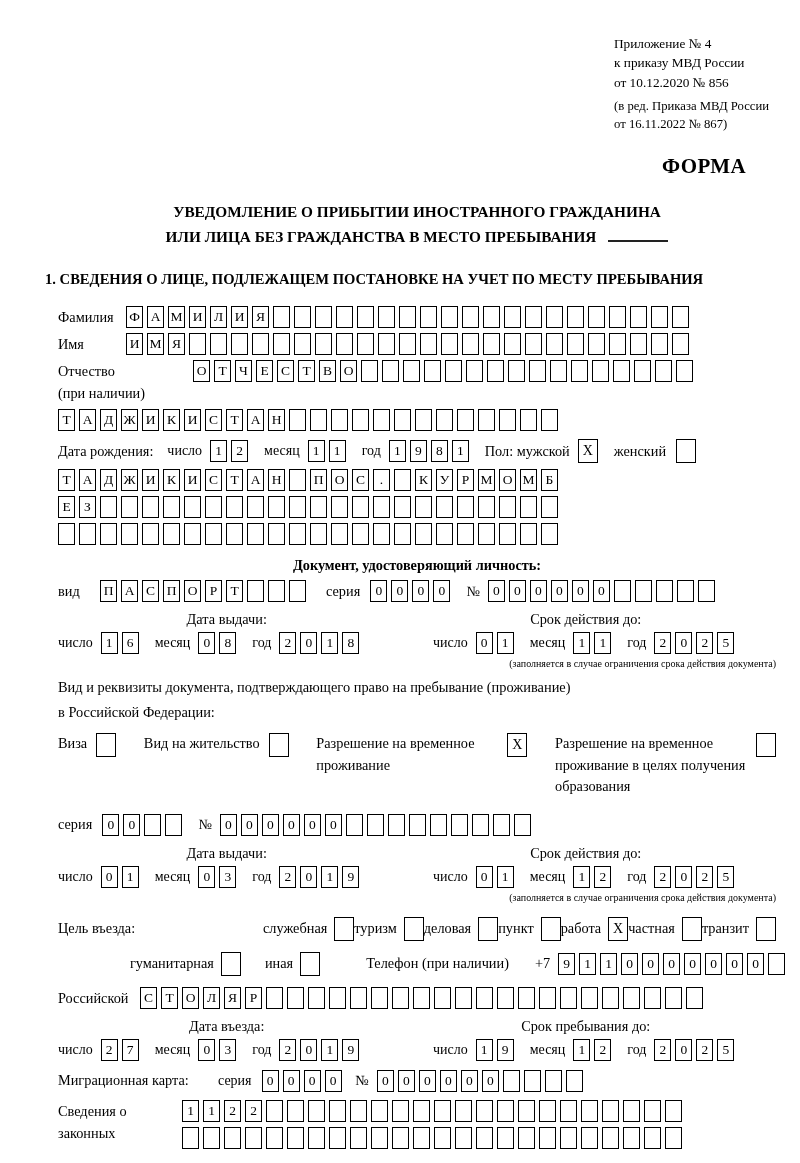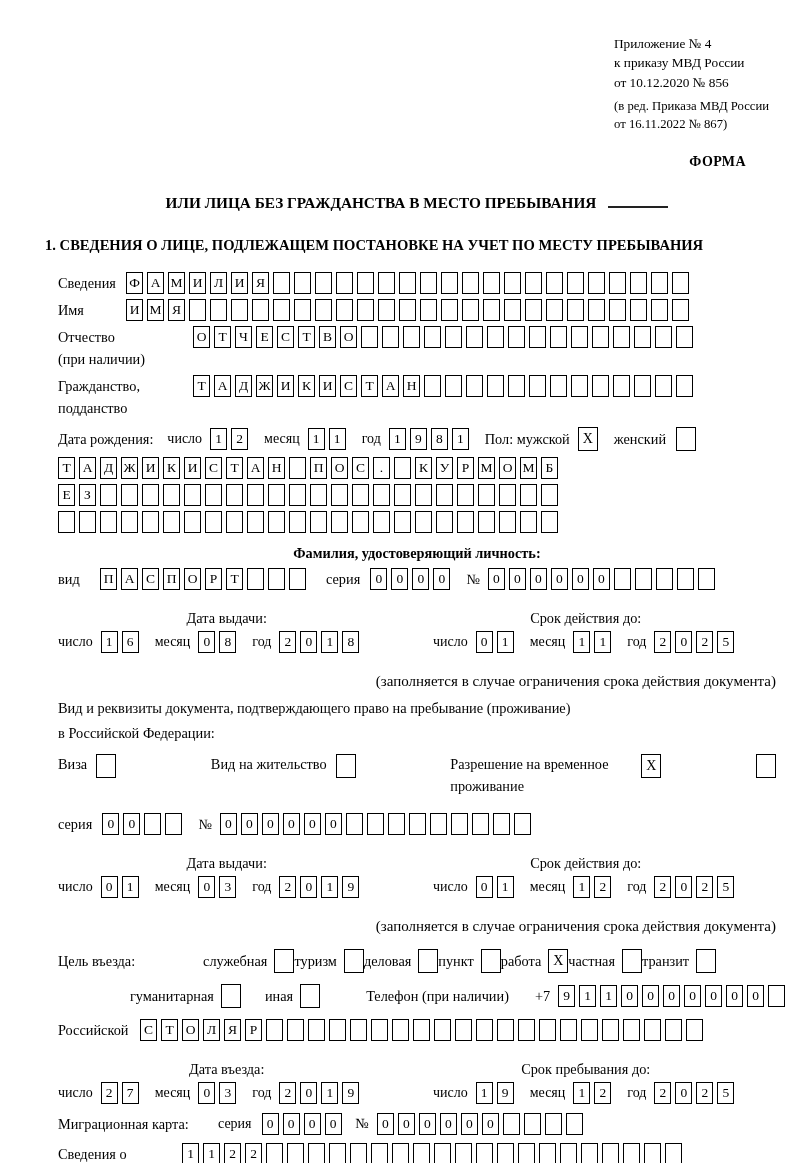--- a/index.html
+++ b/index.html
@@ -2,63 +2,63 @@
 <html><head>
 <meta charset="utf-8">
 <style>
   * { box-sizing: border-box; margin: 0; padding: 0; }
   html,body { width: 800px; height: 1163px; }
   body { background:#fff; color:#000; font-family:"Liberation Serif","DejaVu Serif",serif; font-size:14px; overflow:hidden; }
   .page { padding: 34px 24px 0 58px; }
 
   .annex { margin-left: 556px; width: 205px; font-size: 13.3px; line-height: 1.45; }
   .annex-note { margin-top: 5px; font-size: 12.7px; line-height: 1.45; }
-  .forma { text-align: right; padding-right: 30px; font-weight: 700; font-size: 14px; margin-top: 20px; letter-spacing: .4px; }
+  .forma { text-align: right; padding-right: 30px; font-weight: 700; font-size: 21px; margin-top: 20px; letter-spacing: .4px; }
   .title { margin-top: 20px; text-align: center; font-weight: 700; font-size: 15.3px; line-height: 1.65; }
   .blank { display: inline-block; width: 60px; height: 13px; border-bottom: 2.2px solid #222; margin-left: 12px; }
   .sec1 { margin: 22px 0 18px -13px; font-weight: 700; font-size: 14.6px; white-space: nowrap; }
 
   .row { display: flex; align-items: flex-start; margin-bottom: 5px; }
   .lbl { font-size: 14.3px; line-height: 22px; }
   .lblcol { flex: 0 0 auto; }
   .w68 { width: 68px; } .w135 { width: 135px; } .w124 { width: 124px; }
   .cells { display: flex; flex-wrap: nowrap; }
   .cell { flex: 0 0 auto; width: 17px; height: 22px; border: 1.6px solid #000; margin-right: 4px;
           display: flex; align-items: center; justify-content: center; font-size: 13.5px; }
   .cellrows .cells { margin-bottom: 5px; }
   .cbox { display: inline-flex; flex: 0 0 auto; width: 20px; height: 24px; border: 1.6px solid #000;
           align-items: center; justify-content: center; font-size: 14px; }
 
   .bdrow { display: flex; align-items: center; margin-top: 8px; margin-bottom: 6px; }
   .bdrow .dl { margin: 0 8px 0 0; }
   .bdrow .grp { display: flex; align-items: center; margin-right: 12px; }
 
-  .dates { display: flex; margin-top: 20px; }
+  .dates { display: flex; margin-top: 9px; }
   .dg-left { width: 47%; } .dg-right { width: 53%; }
   .dtitle { text-align: center; font-size: 14.3px; margin-bottom: 4px; }
   .dline { display: flex; align-items: center; }
   .dline .dl { margin-right: 8px; }
   .dline .grp { display: flex; align-items: center; margin-right: 12px; }
-  .note-right { text-align: right; font-size: 15px; margin-top: 20px; }
+  .note-right { text-align: right; font-size: 10px; margin-top: 4px; }
 
   .dochead { text-align: center; font-weight: 700; font-size: 14.3px; margin: 7px 0 6px; }
   .resline { font-size: 14.4px; line-height: 1.75; margin-top: 6px; }
   .opts { display: flex; justify-content: space-between; align-items: flex-start; margin-top: 8px; }
   .opt { display: flex; align-items: flex-start; }
   .opt .olabel { font-size: 14.3px; line-height: 1.5; margin-right: 9px; }
   .opt .center { }
   .ow185 { width: 182px; } .ow195 { width: 192px; }
 
   .serrow { display: flex; align-items: center; margin-top: 16px; }
   .serrow .slbl { margin-right: 10px; font-size: 14.3px; }
   .serrow .num { margin: 0 8px 0 12px; font-size: 14.3px; }
 
   .purpose1 { display: flex; align-items: center; margin-top: 14px; }
   .purpose1 .plabel { margin-right: 8px; font-size: 14.3px; white-space: nowrap; }
-  .popts { display: flex; flex: 1; justify-content: center; align-items: center; }
+  .popts { display: flex; flex: 1; justify-content: flex-end; align-items: center; }
   .popt { display: inline-flex; align-items: center; gap: 7px; font-size: 14.3px; }
   .purpose2 { display: flex; align-items: center; margin-top: 11px; padding-left: 72px; }
   .purpose2 .popt { margin-right: 24px; }
   .phone-lbl { margin: 0 26px 0 22px; font-size: 14.3px; white-space: nowrap; }
   .phone-pre { margin-right: 8px; font-size: 14.3px; }
 
   .profrow { margin-top: 11px; }
   .migrow { display: flex; align-items: center; margin-top: 9px; }
   .migrow .mlbl { width: 160px; font-size: 14.3px; }
   .migrow .slbl { margin-right: 10px; } .migrow .num { margin: 0 8px 0 10px; }
@@ -76,27 +76,28 @@
     <div>от 10.12.2020 № 856</div>
     <div class="annex-note">
       <div>(в ред. Приказа МВД России</div>
       <div>от 16.11.2022 № 867)</div>
     </div>
   </div>
 
   <div class="forma">ФОРМА</div>
 
   <div class="title">
+    <div>УВЕДОМЛЕНИЕ О ПРИБЫТИИ ИНОСТРАННОГО ГРАЖДАНИНА</div>
     <div><span>ИЛИ ЛИЦА БЕЗ ГРАЖДАНСТВА В МЕСТО ПРЕБЫВАНИЯ</span><span class="blank"></span></div>
   </div>
 
   <div class="sec1">1. СВЕДЕНИЯ О ЛИЦЕ, ПОДЛЕЖАЩЕМ ПОСТАНОВКЕ НА УЧЕТ ПО МЕСТУ ПРЕБЫВАНИЯ</div>
 
   <div class="row">
-    <div class="lbl lblcol w68">Сведения</div>
+    <div class="lbl lblcol w68">Фамилия</div>
     <div class="cells">
         <span class="cell">Ф</span>
         <span class="cell">А</span>
         <span class="cell">М</span>
         <span class="cell">И</span>
         <span class="cell">Л</span>
         <span class="cell">И</span>
         <span class="cell">Я</span>
         <span class="cell"></span>
         <span class="cell"></span>
@@ -181,24 +182,20 @@
         <span class="cell"></span>
         <span class="cell"></span>
         <span class="cell"></span>
         <span class="cell"></span>
         <span class="cell"></span>
         <span class="cell"></span>
       </div>
   </div>
 
   <div class="row">
-    <div class="lblcol w135">
-      <div class="lbl">Гражданство,</div>
-      <div class="lbl">подданство</div>
-    </div>
     <div class="cells">
         <span class="cell">Т</span>
         <span class="cell">А</span>
         <span class="cell">Д</span>
         <span class="cell">Ж</span>
         <span class="cell">И</span>
         <span class="cell">К</span>
         <span class="cell">И</span>
         <span class="cell">С</span>
         <span class="cell">Т</span>
@@ -327,21 +324,21 @@
           <span class="cell"></span>
           <span class="cell"></span>
           <span class="cell"></span>
           <span class="cell"></span>
           <span class="cell"></span>
           <span class="cell"></span>
         </div>
     </div>
   </div>
 
-  <div class="dochead">Фамилия, удостоверяющий личность:</div>
+  <div class="dochead">Документ, удостоверяющий личность:</div>
   <div class="bdrow" style="margin-top:2px">
     <span class="lbl" style="width:42px">вид</span>
     <span class="cells">
         <span class="cell">П</span>
         <span class="cell">А</span>
         <span class="cell">С</span>
         <span class="cell">П</span>
         <span class="cell">О</span>
         <span class="cell">Р</span>
         <span class="cell">Т</span>
@@ -430,20 +427,21 @@
     </div>
     <div class="opt">
       <span class="olabel">Вид на жительство</span>
       <span class="cbox"></span>
     </div>
     <div class="opt">
       <span class="olabel center ow185">Разрешение на временное проживание</span>
       <span class="cbox">X</span>
     </div>
     <div class="opt">
+      <span class="olabel center ow195">Разрешение на временное проживание в целях получения образования</span>
       <span class="cbox"></span>
     </div>
   </div>
 
   <div class="serrow">
     <span class="slbl">серия</span>
     <span class="cells">
         <span class="cell">0</span>
         <span class="cell">0</span>
         <span class="cell"></span>

